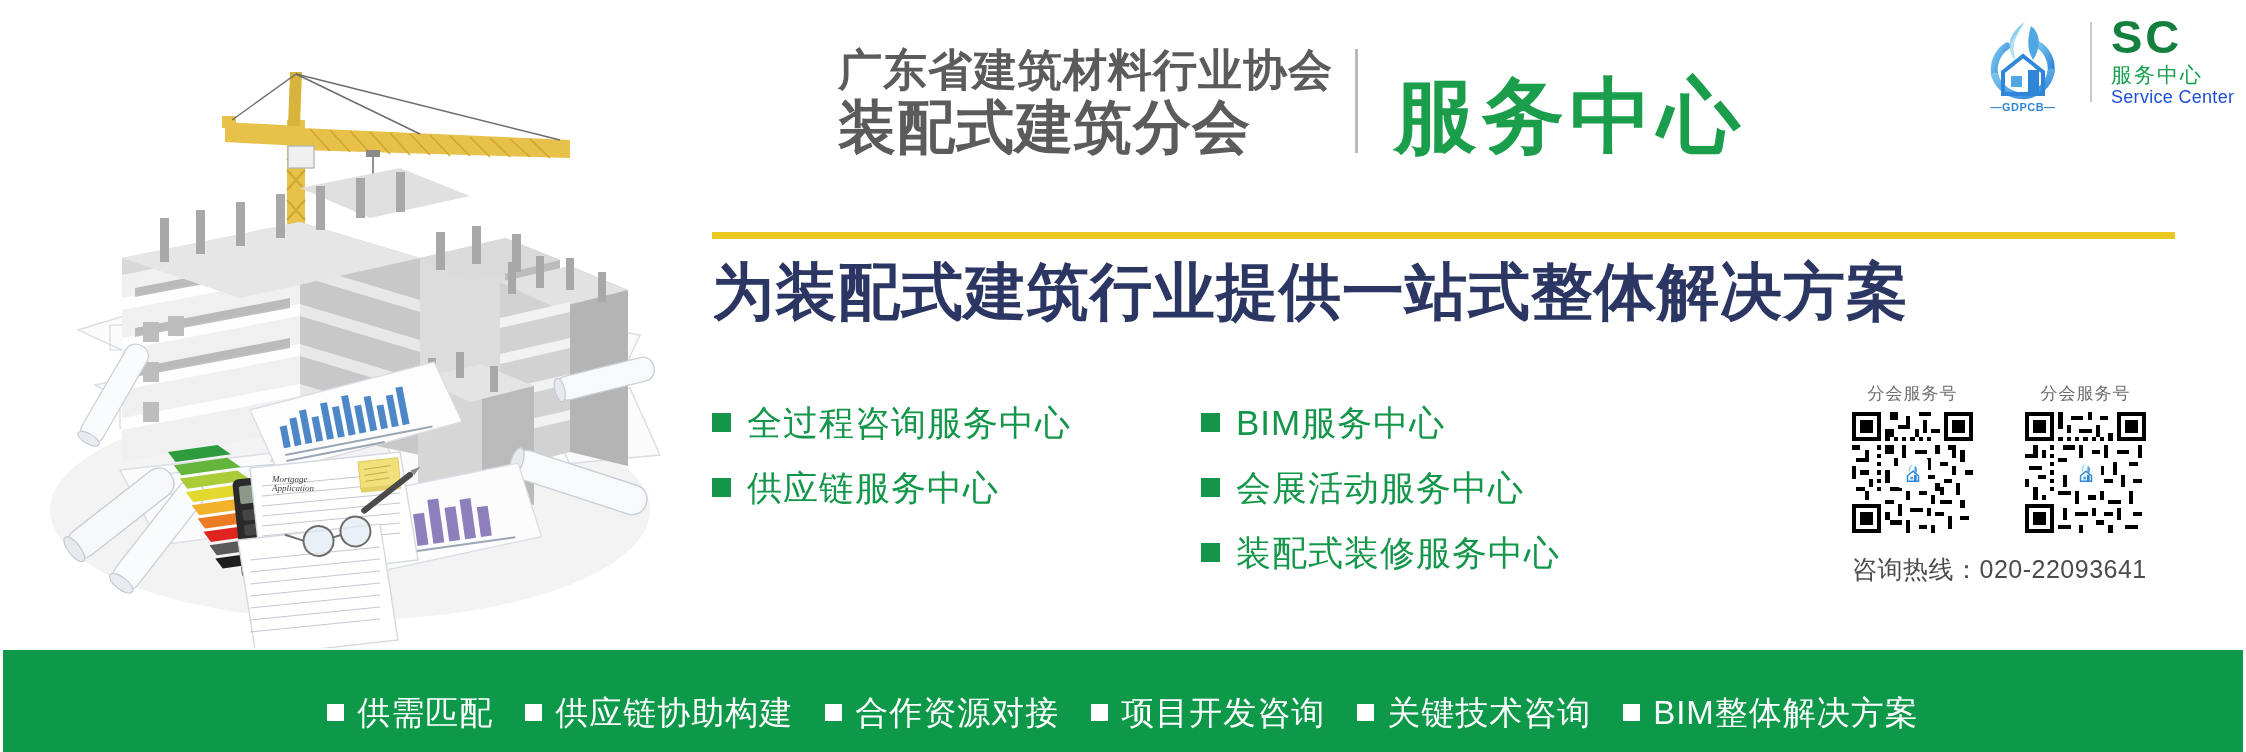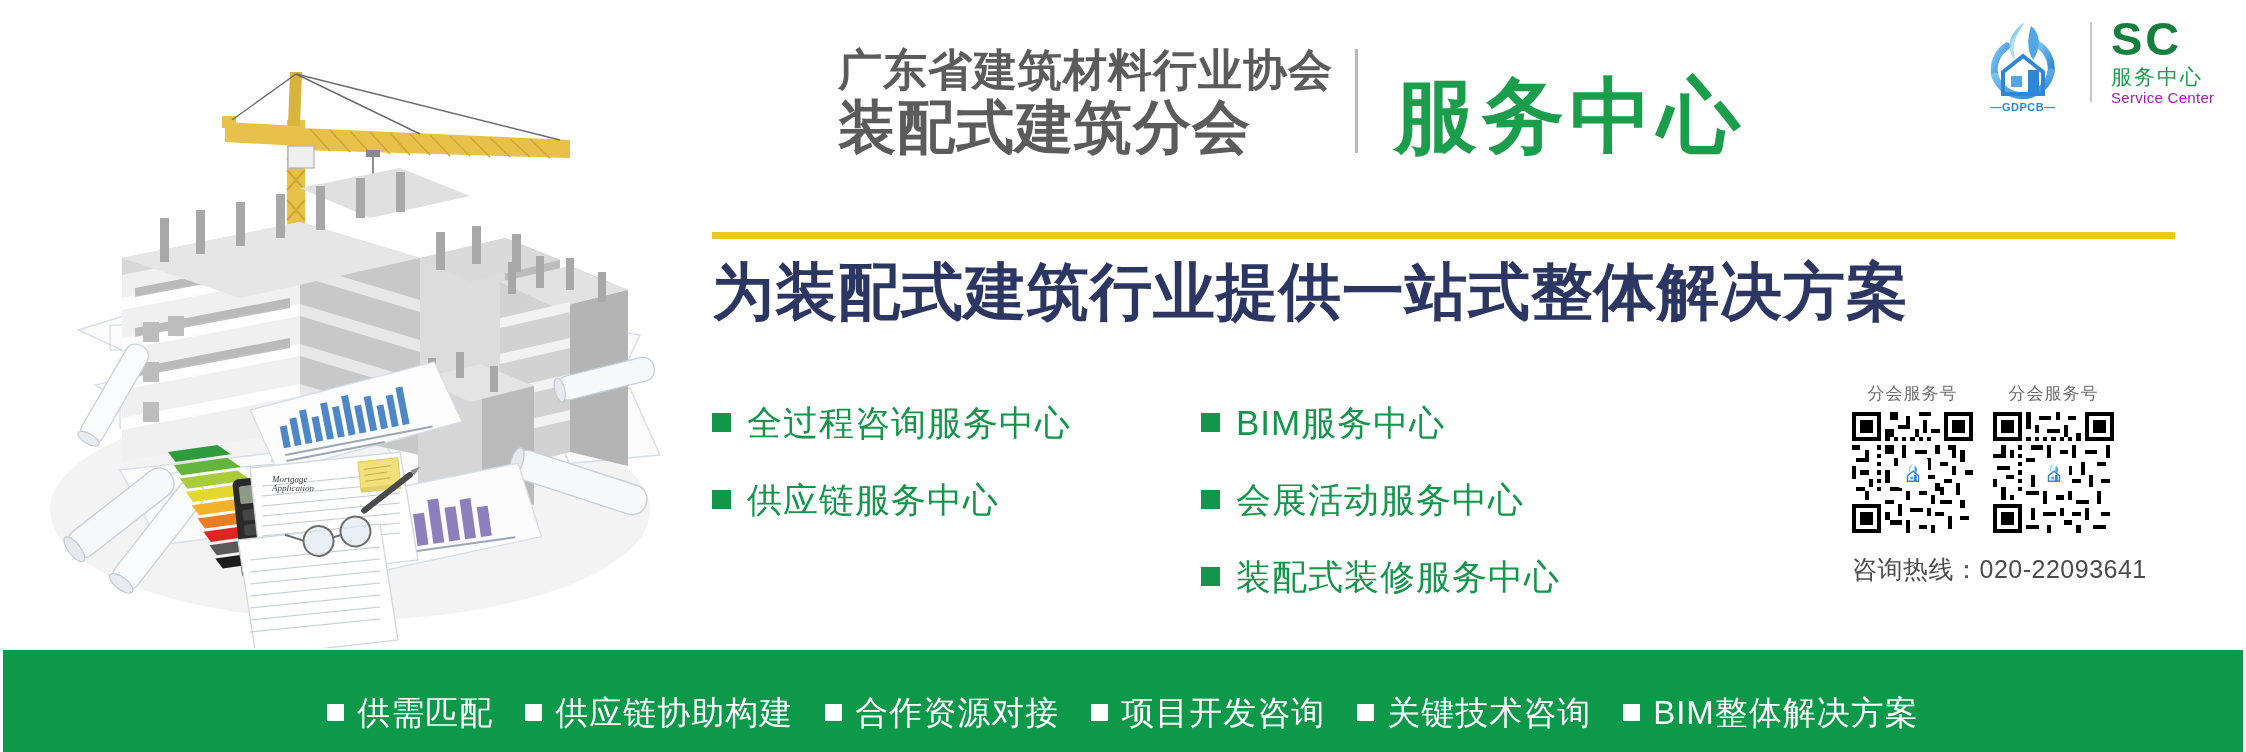--- a/index.html
+++ b/index.html
@@ -85,21 +85,21 @@
     white-space: nowrap;
   }
 
   
   .services {
     position: absolute;
     left: 712px; top: 405px;
     display: flex;
     gap: 130px;
   }
-  .svc-col { display: flex; flex-direction: column; gap: 42px; }
+  .svc-col { display: flex; flex-direction: column; gap: 30px; }
   .svc-item {
     display: flex;
     align-items: center;
     white-space: nowrap;
   }
   .svc-bullet {
     width: 19px; height: 19px;
     background: #14964a;
     margin-right: 16px;
     flex: 0 0 auto;
@@ -143,32 +143,32 @@
     line-height: 0.95;
   }
   .logo-cn {
     font-size: 21px;
     color: #19a04d;
     letter-spacing: 2px;
     line-height: 1.2;
     margin-top: 2px;
   }
   .logo-en {
-    font-size: 15px;
-    color: #a21caf;
+    font-size: 18px;
+    color: #1d4ed8;
     letter-spacing: 0.3px;
     line-height: 1.2;
   }
 
   
   .qr-area {
     position: absolute;
     left: 1852px; top: 382px;
     display: flex;
-    gap: 20px;
+    gap: 52px;
   }
   .qr-block { display: flex; flex-direction: column; align-items: center; }
   .qr-caption {
     font-size: 17px;
     color: #6e6e6e;
     letter-spacing: 1px;
     margin-bottom: 7px;
   }
   .qr-img { width: 121px; height: 121px; position: relative; background:#fff; }
   .qr-logo-overlay {

